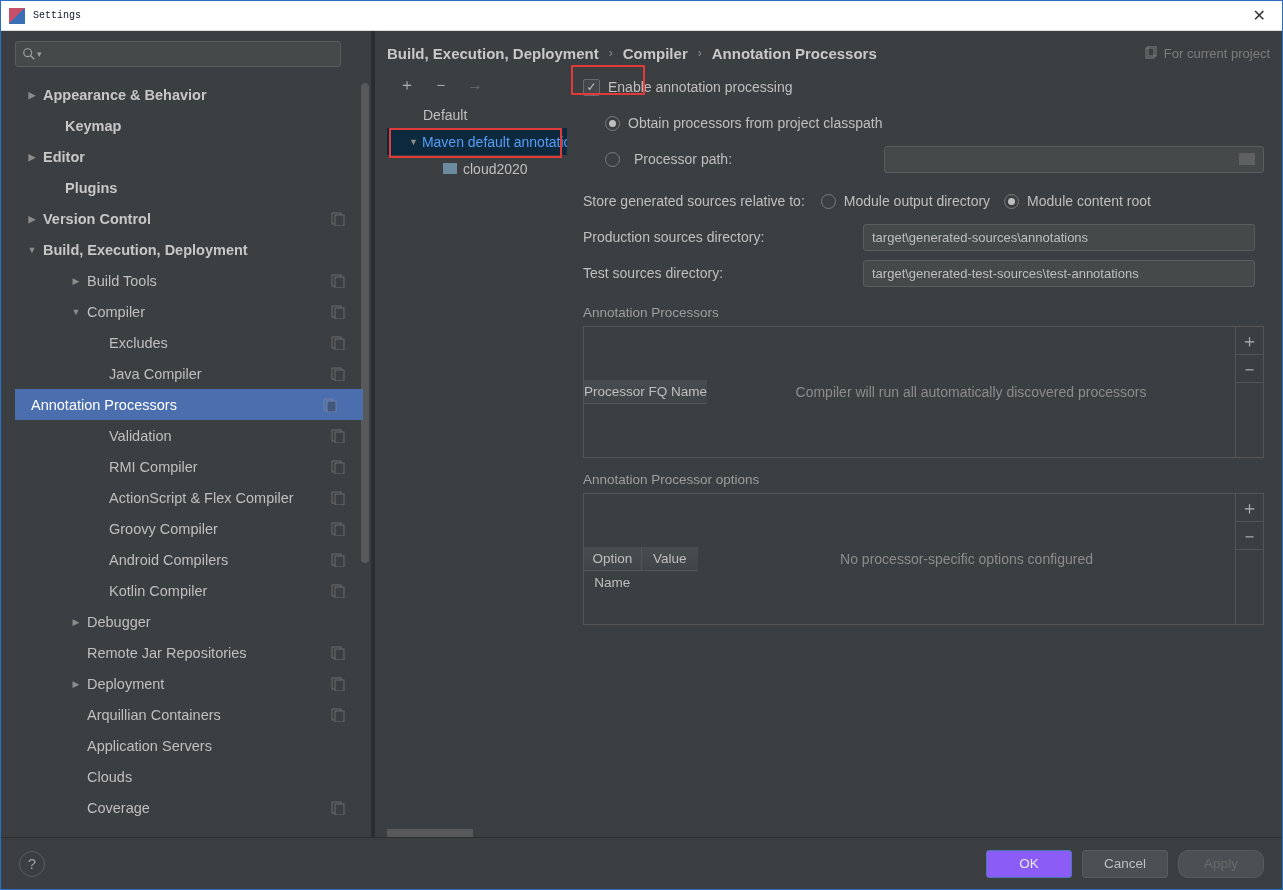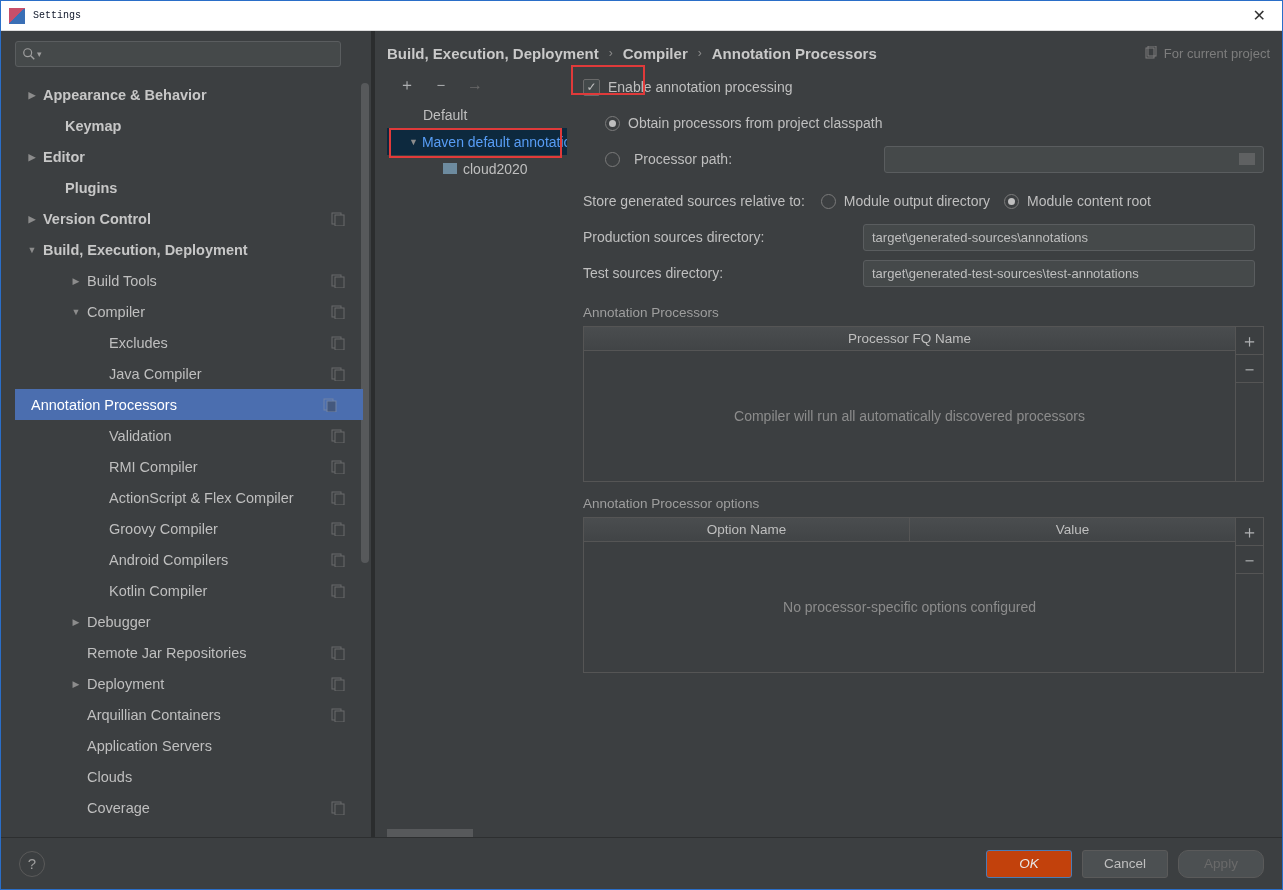--- a/index.html
+++ b/index.html
@@ -51,31 +51,31 @@
 .form-row { display:flex; align-items:center; min-height:36px; font-size:14px; color:#bfbfbf; }
 .form-row .lbl { min-width:265px; }
 .checkbox { width:17px; height:17px; border:1px solid #6a6a6a; border-radius:2px; background:#43494a; display:flex; align-items:center; justify-content:center; margin-right:8px; cursor:pointer; }
 .checkbox.checked::after { content:"✓"; color:#bfbfbf; font-size:12px; }
 .radio { width:15px; height:15px; border:1px solid #7a7a7a; border-radius:50%; margin-right:8px; display:flex; align-items:center; justify-content:center; cursor:pointer; }
 .radio.on::after { content:""; width:7px; height:7px; background:#bfbfbf; border-radius:50%; }
 .txt-input { flex:1; max-width:392px; height:27px; background:#45494a; border:1px solid #5a5d5f; border-radius:3px; color:#bfbfbf; padding:0 8px; font-size:13px; display:flex; align-items:center; }
 .txt-input .browse { margin-left:auto; width:16px; height:12px; background:#7a7a7a; opacity:0.5; }
 .section-title { font-size:13.5px; color:#9e9e9e; margin-top:14px; margin-bottom:6px; }
 .panel-wrap { display:flex; }
-.panel { flex:1; border:1px solid #555; display:flex; flex-direction:column; }
+.panel { flex:1; border:1px solid #555; display:flex; flex-direction:row;align-items:center; }
 .panel-header { display:flex; background:linear-gradient(#4a4d4f,#414446); border-bottom:1px solid #555; height:24px; }
 .panel-header .col { flex:1; text-align:center; font-size:13.5px; color:#bfbfbf; line-height:24px; border-right:1px solid #555; }
 .panel-header .col:last-child { border-right:none; }
 .panel-body { flex:1; display:flex; align-items:center; justify-content:center; color:#8c8c8c; font-size:14px; min-height:130px; }
 .panel-actions { width:28px; border:1px solid #555; border-left:none; display:flex; flex-direction:column; }
 .panel-actions .act { height:28px; display:flex; align-items:center; justify-content:center; color:#afb1b3; font-size:18px; cursor:pointer; border-bottom:1px solid #555; }
 .footer { height:52px; border-top:1px solid #2d2f30; display:flex; align-items:center; padding:0 18px; gap:10px; }
 .help { width:26px; height:26px; border:1px solid #5a5a5a; border-radius:50%; display:flex; align-items:center; justify-content:center; color:#9e9e9e; font-size:15px; cursor:pointer; }
 .btn { min-width:86px; height:28px; border:1px solid #5a5a5a; background:#4c5052; color:#bfbfbf; font-size:13.5px; border-radius:3px; cursor:pointer; display:flex; align-items:center; justify-content:center; }
-.btn.primary { background:#c2410c; border-color:#4b7bb5; color:#e8e8e8;font-style:italic; }
+.btn.primary { background:#8b5cf6; border-color:#4b7bb5; color:#e8e8e8; }
 .btn.disabled { color:#6a6a6a;border-radius:10px; }
 .form-group-indent { margin-left:22px; }
 .store-label { margin-right:16px; }
 .gap6 { gap:6px; }
 </style>
 </head>
 <body>
 
 <div class="window">
   <div class="titlebar">

